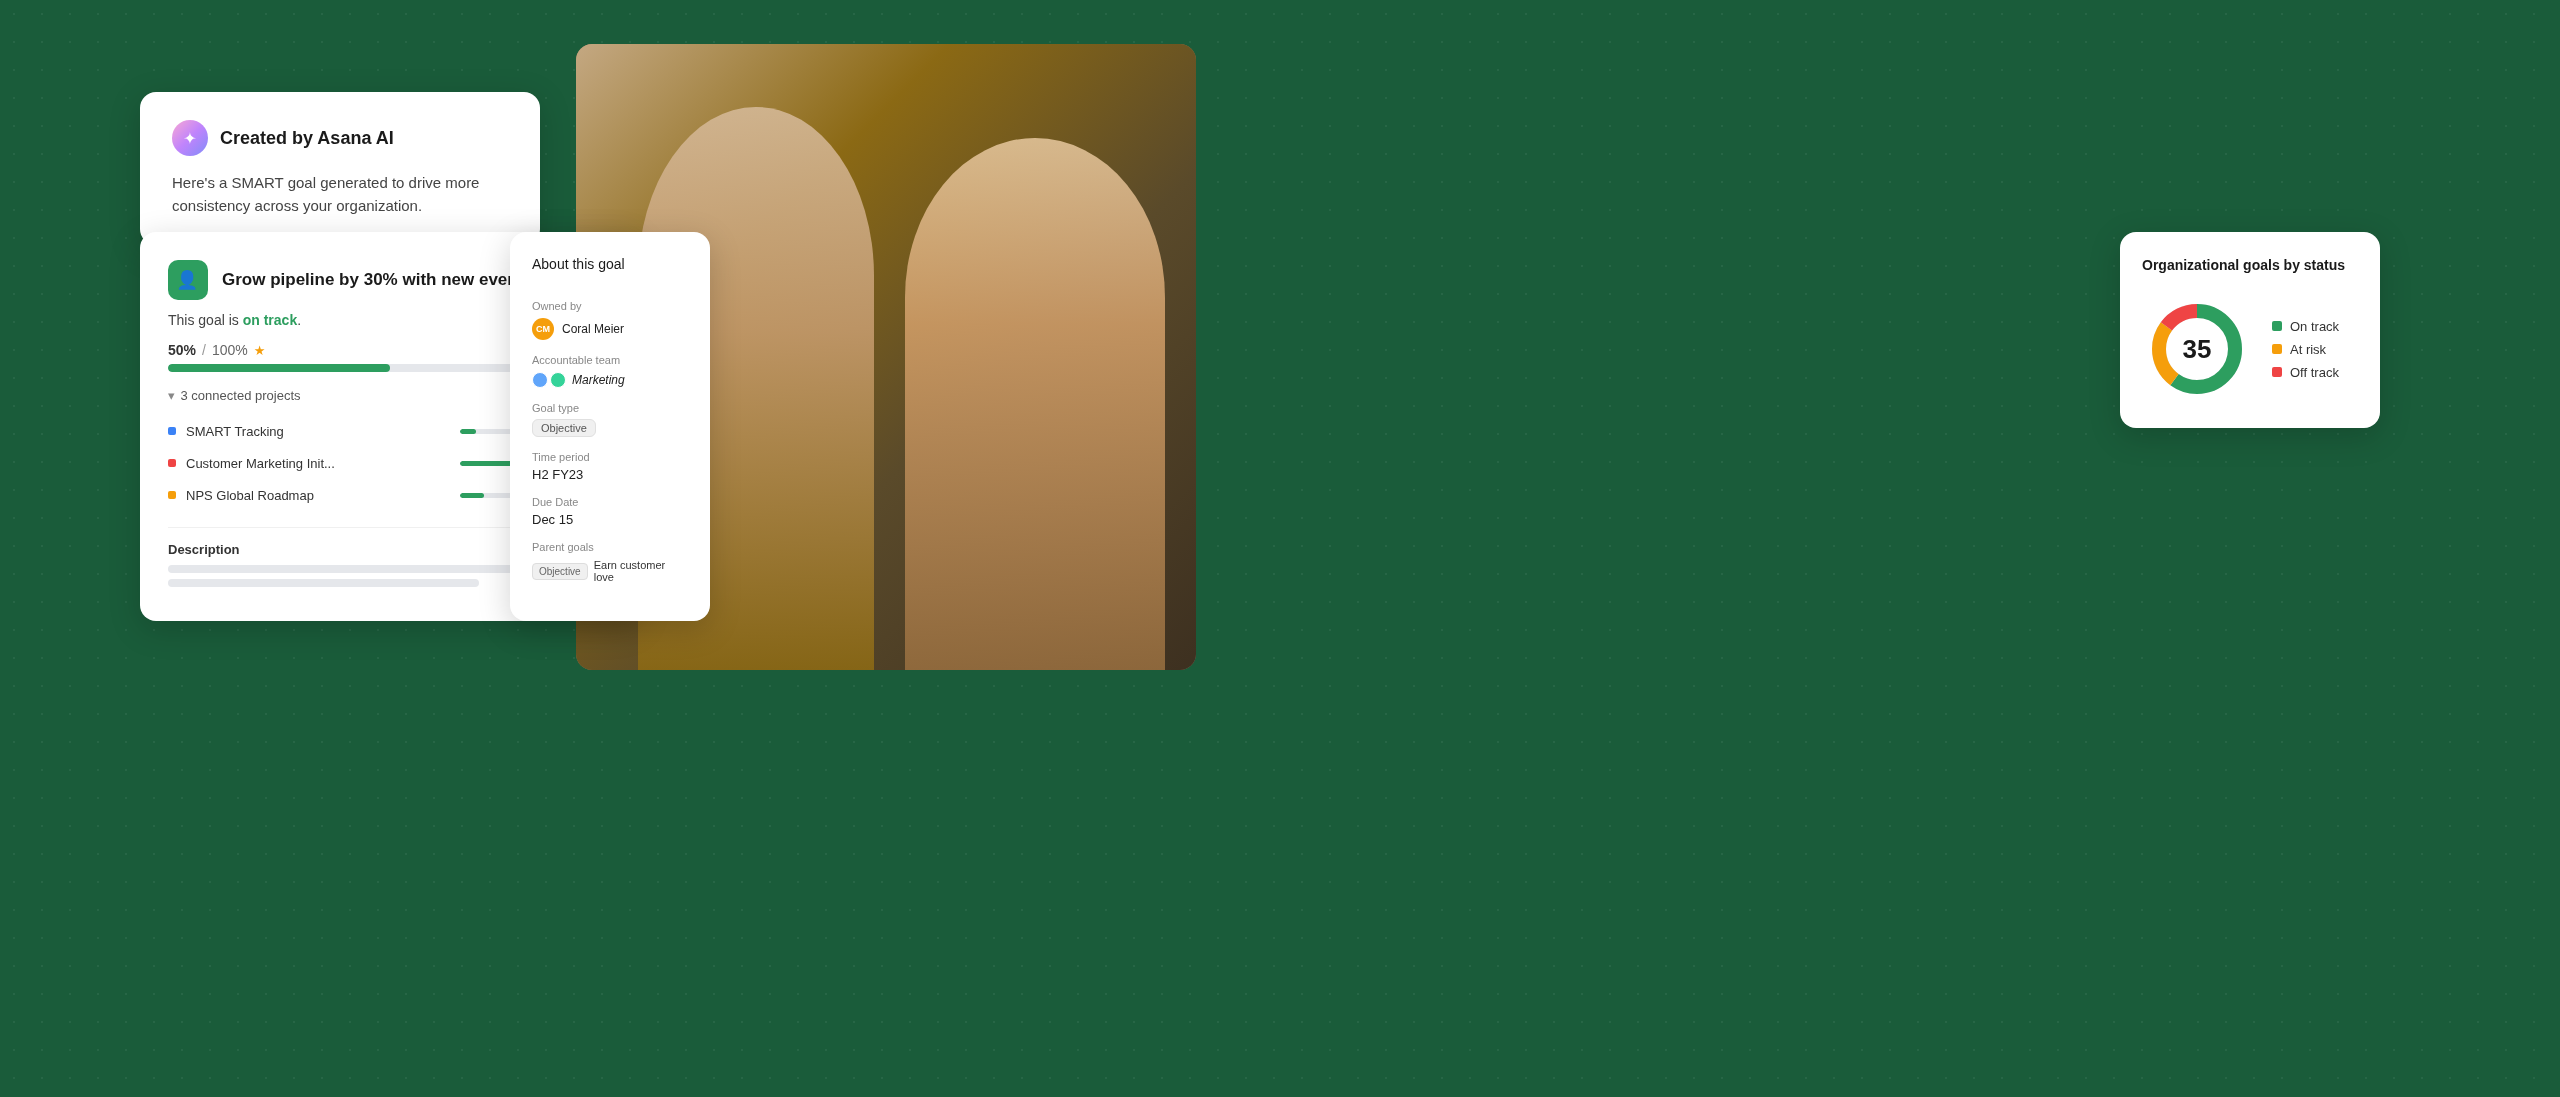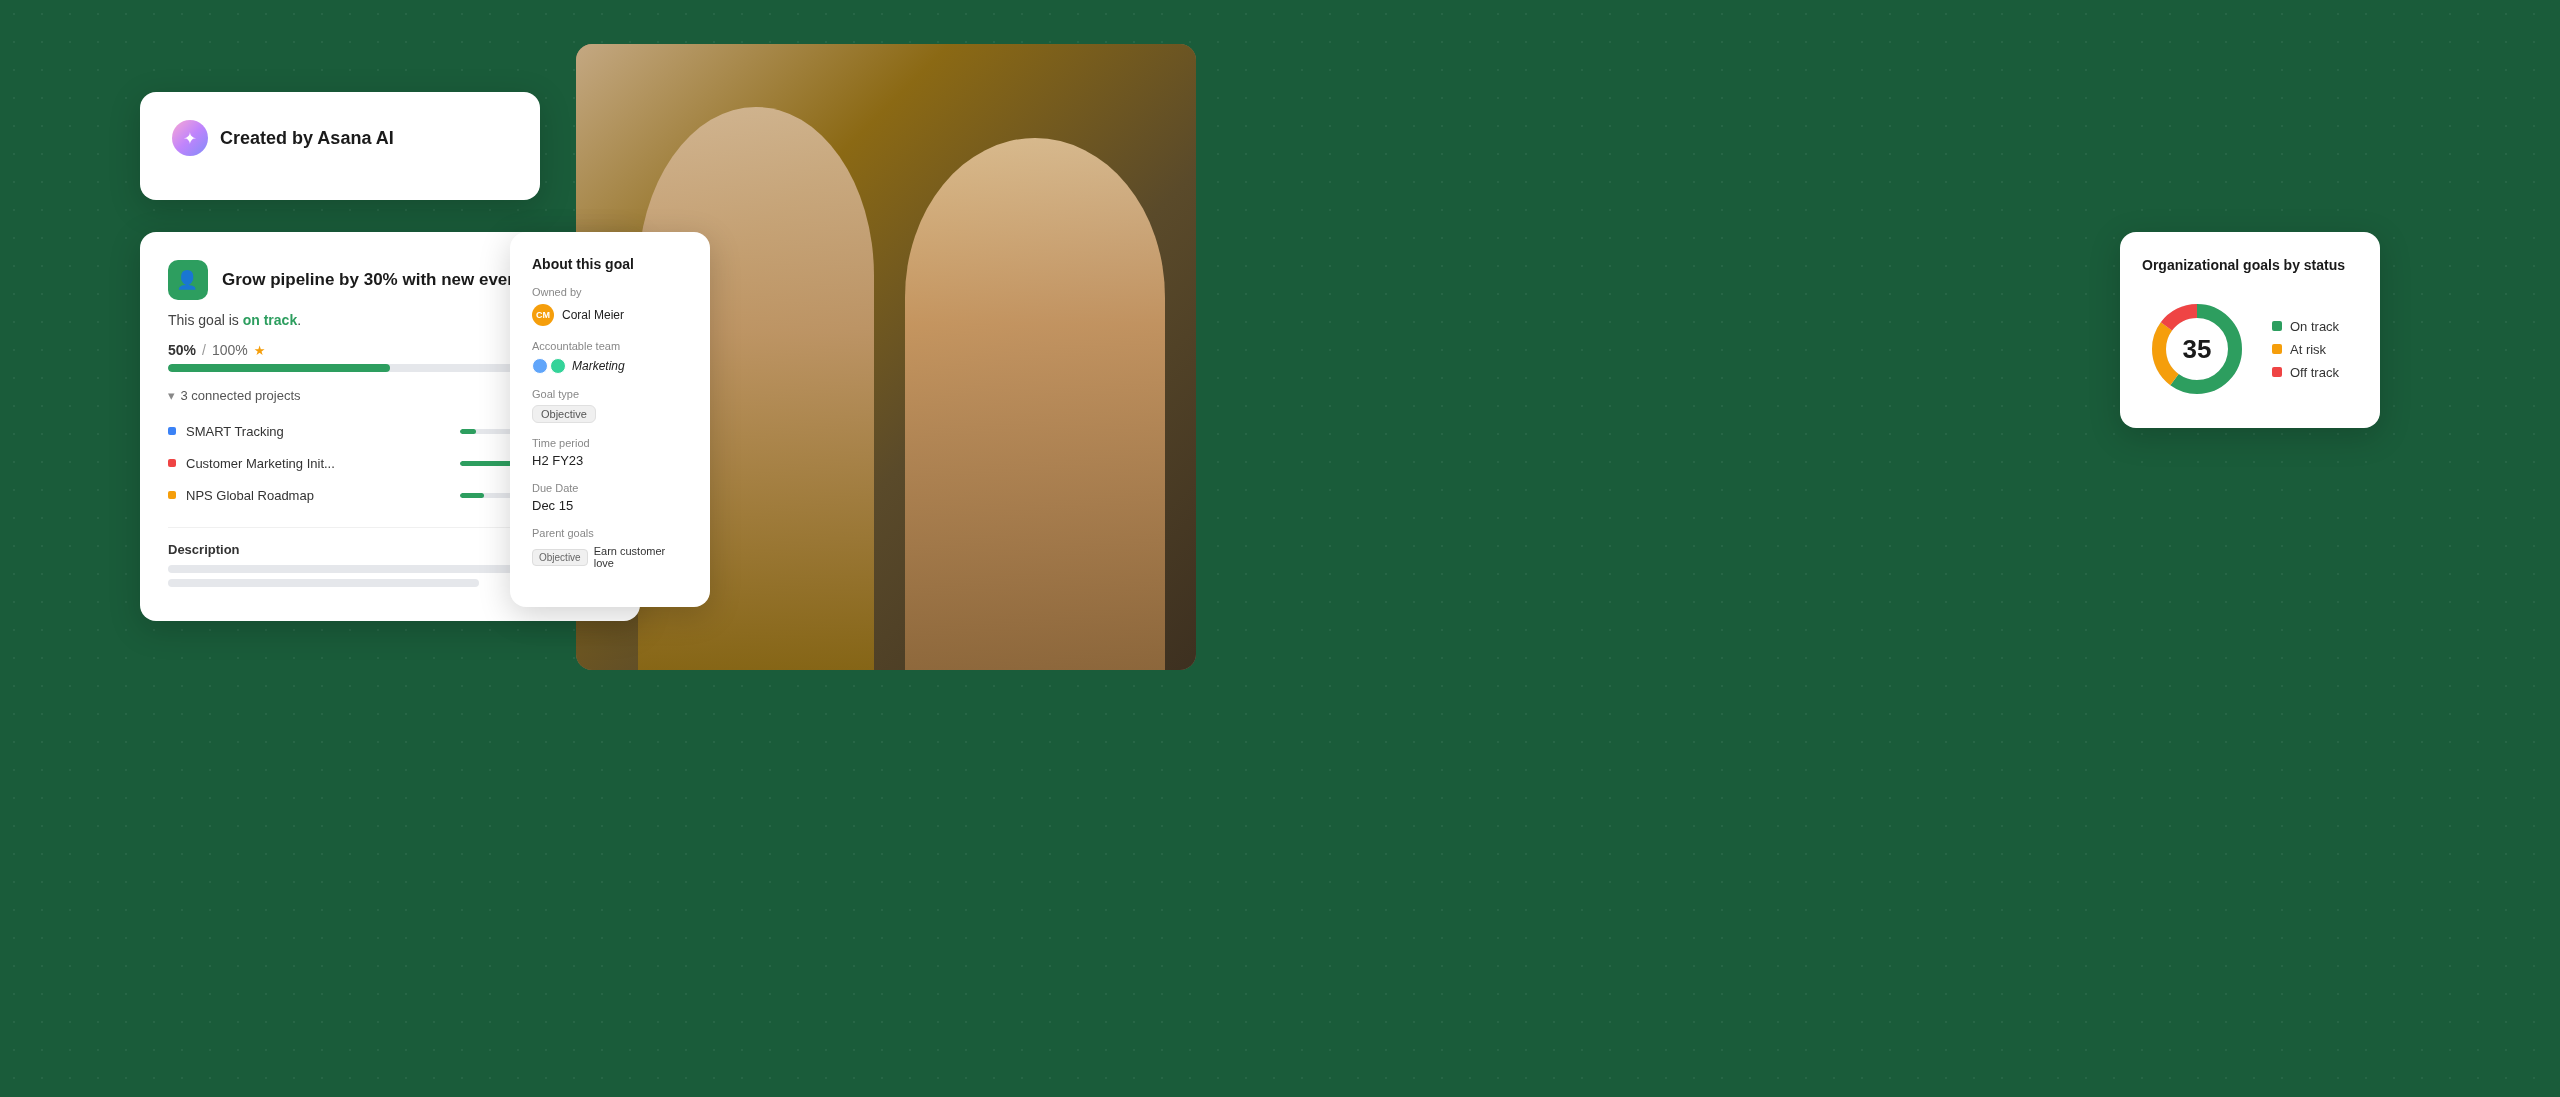--- a/index.html
+++ b/index.html
@@ -296,23 +296,23 @@
       top: 232px;
       width: 200px;
       background: #ffffff;
       border-radius: 16px;
       padding: 24px 22px;
       box-shadow: 0 8px 32px rgba(0,0,0,0.18);
     }
 
     .about-title {
       font-size: 14px;
-      font-weight: 700;
+      font-weight: 400;
       color: #1a1a1a;
-      margin-bottom: 14px;
+      margin-bottom: 28px;
     }
 
     .about-section {
       margin-bottom: 14px;
     }
 
     .about-section-label {
       font-size: 11px;
       color: #888;
       margin-bottom: 6px;
@@ -498,20 +498,21 @@
   <div class="photo-placeholder"></div>
 </div>
 
 <div class="ai-card">
   <div class="ai-card-header">
     <div class="ai-icon">
       <span>✦</span>
     </div>
     <span class="ai-card-title">Created by Asana AI</span>
   </div>
+  <p class="ai-card-text">Here's a SMART goal generated to drive more consistency across your organization.</p>
 </div>
 
 <div class="goal-panel">
   <div class="goal-header">
     <div class="goal-icon">👤</div>
     <span class="goal-title">Grow pipeline by 30% with new events</span>
   </div>
   <div class="goal-status">
     <span>This goal is</span>
     <span class="on-track">on track</span>.

